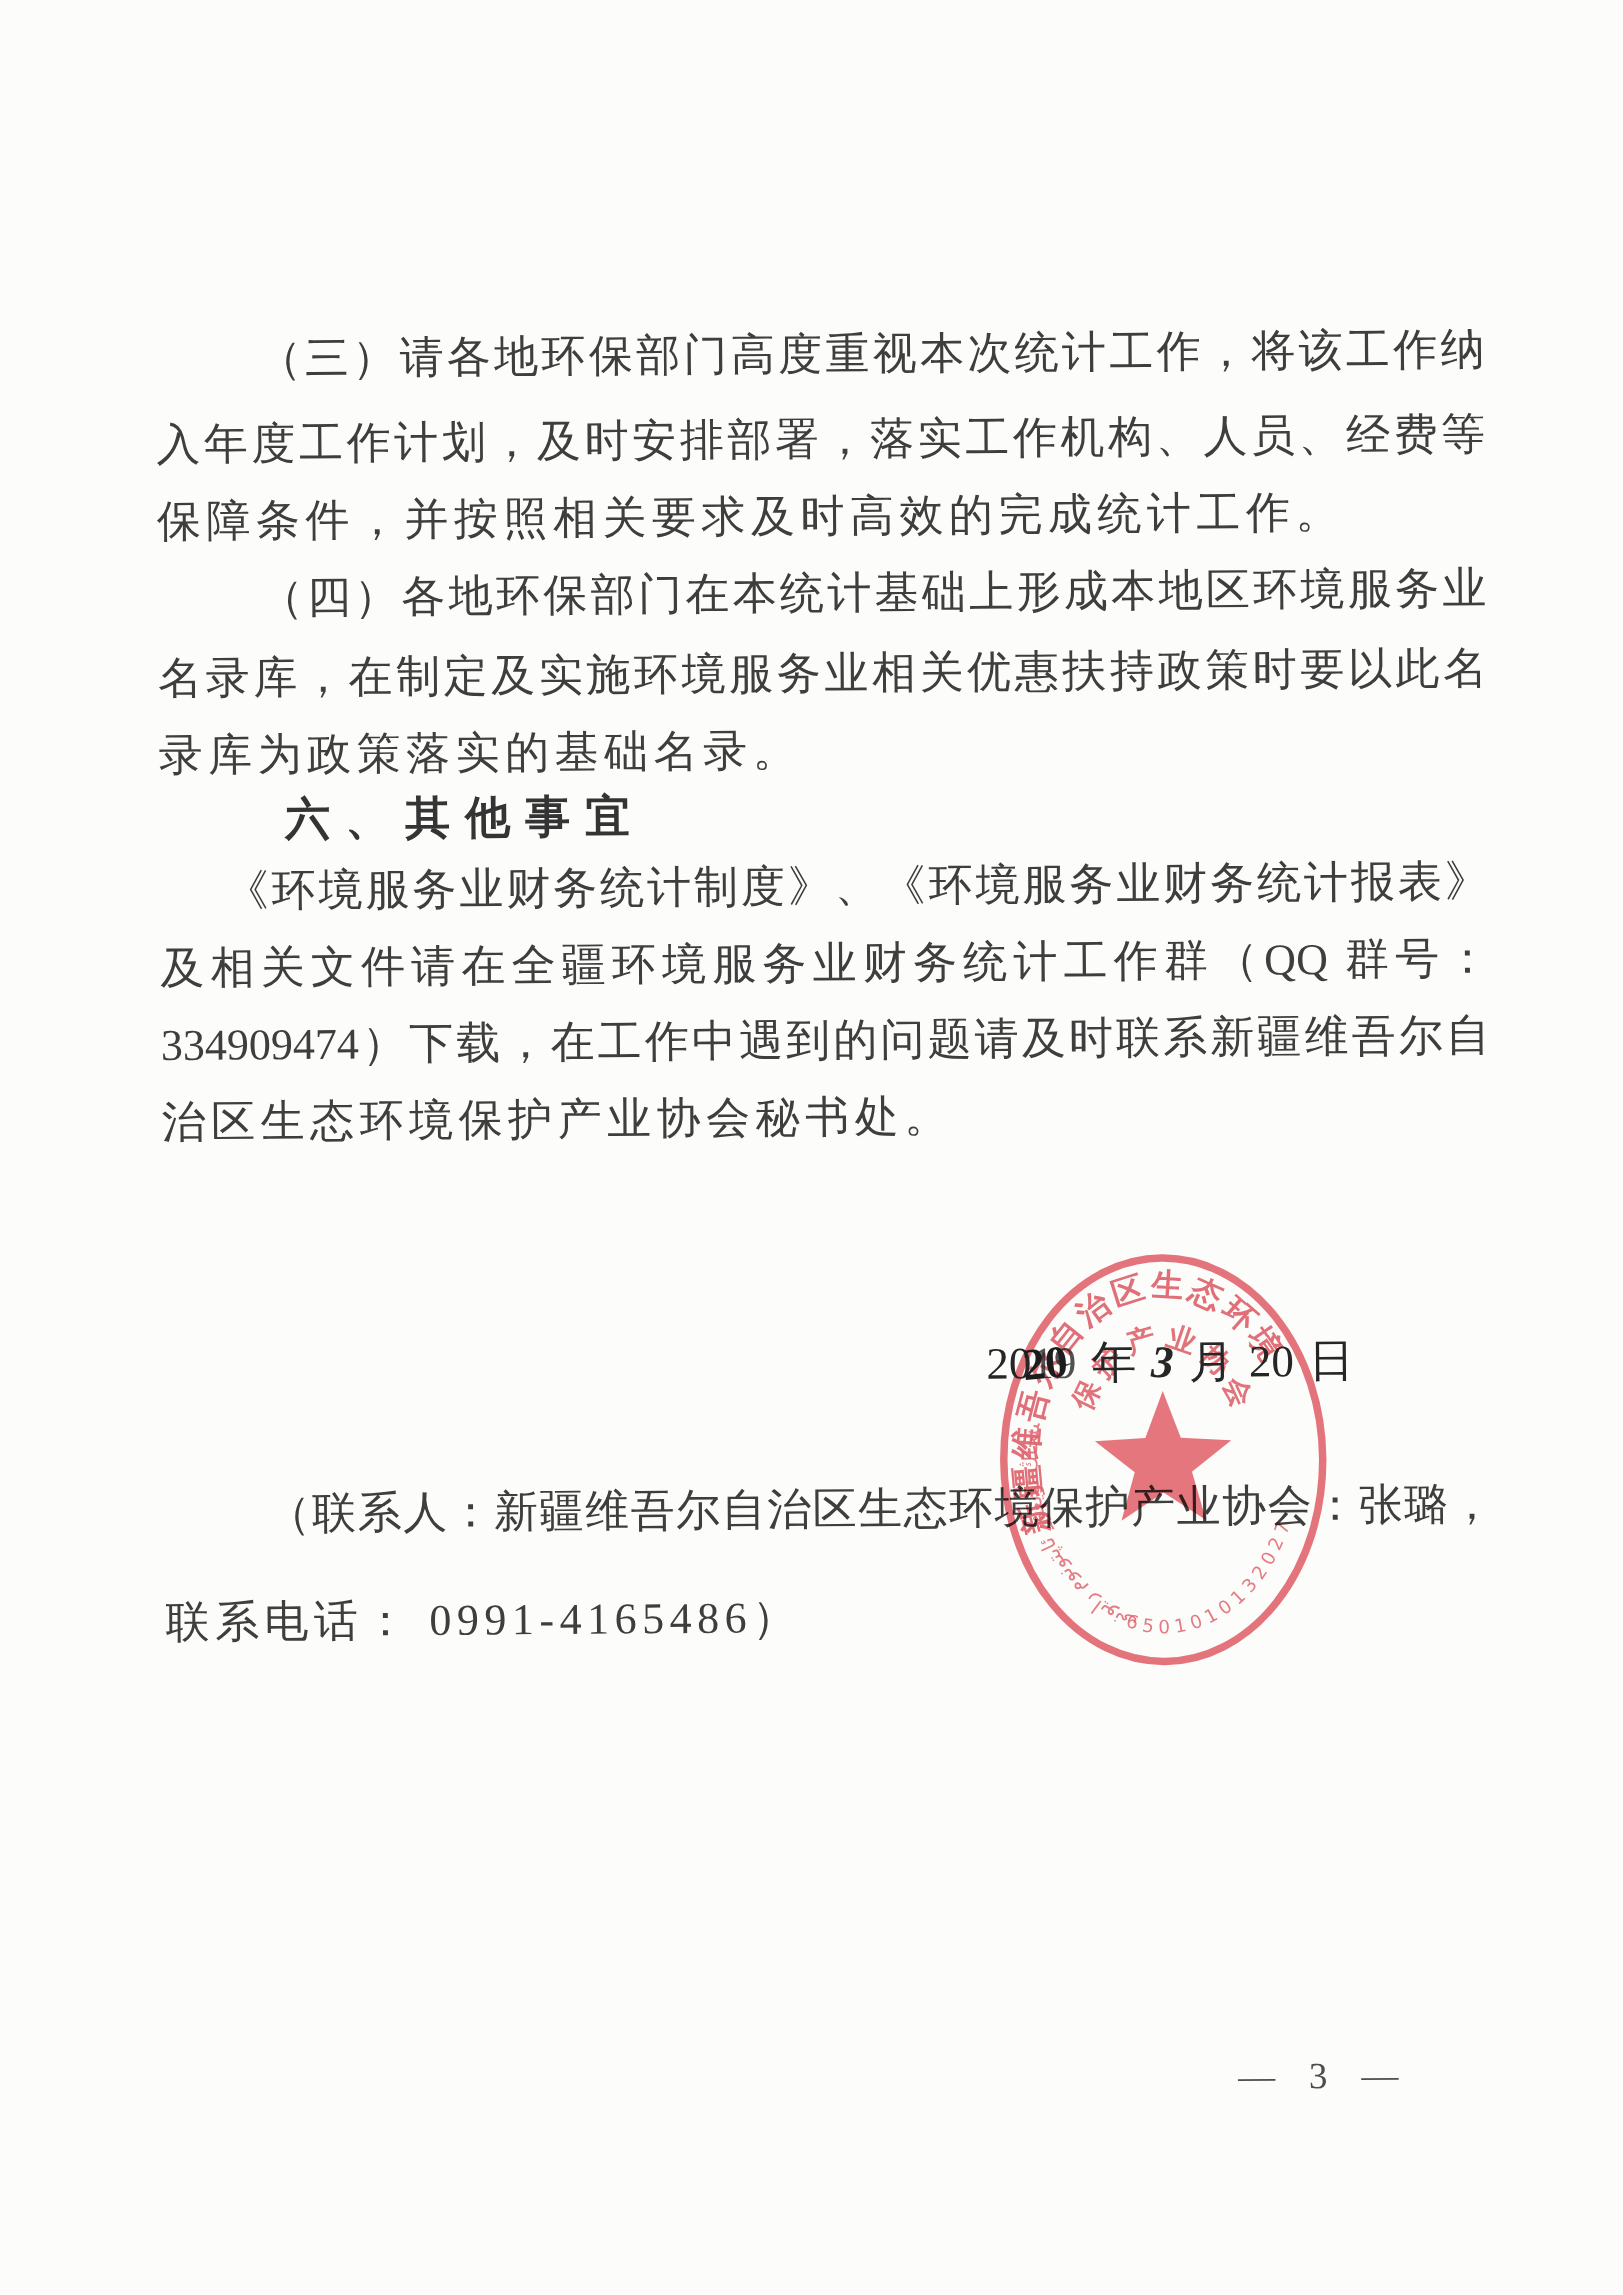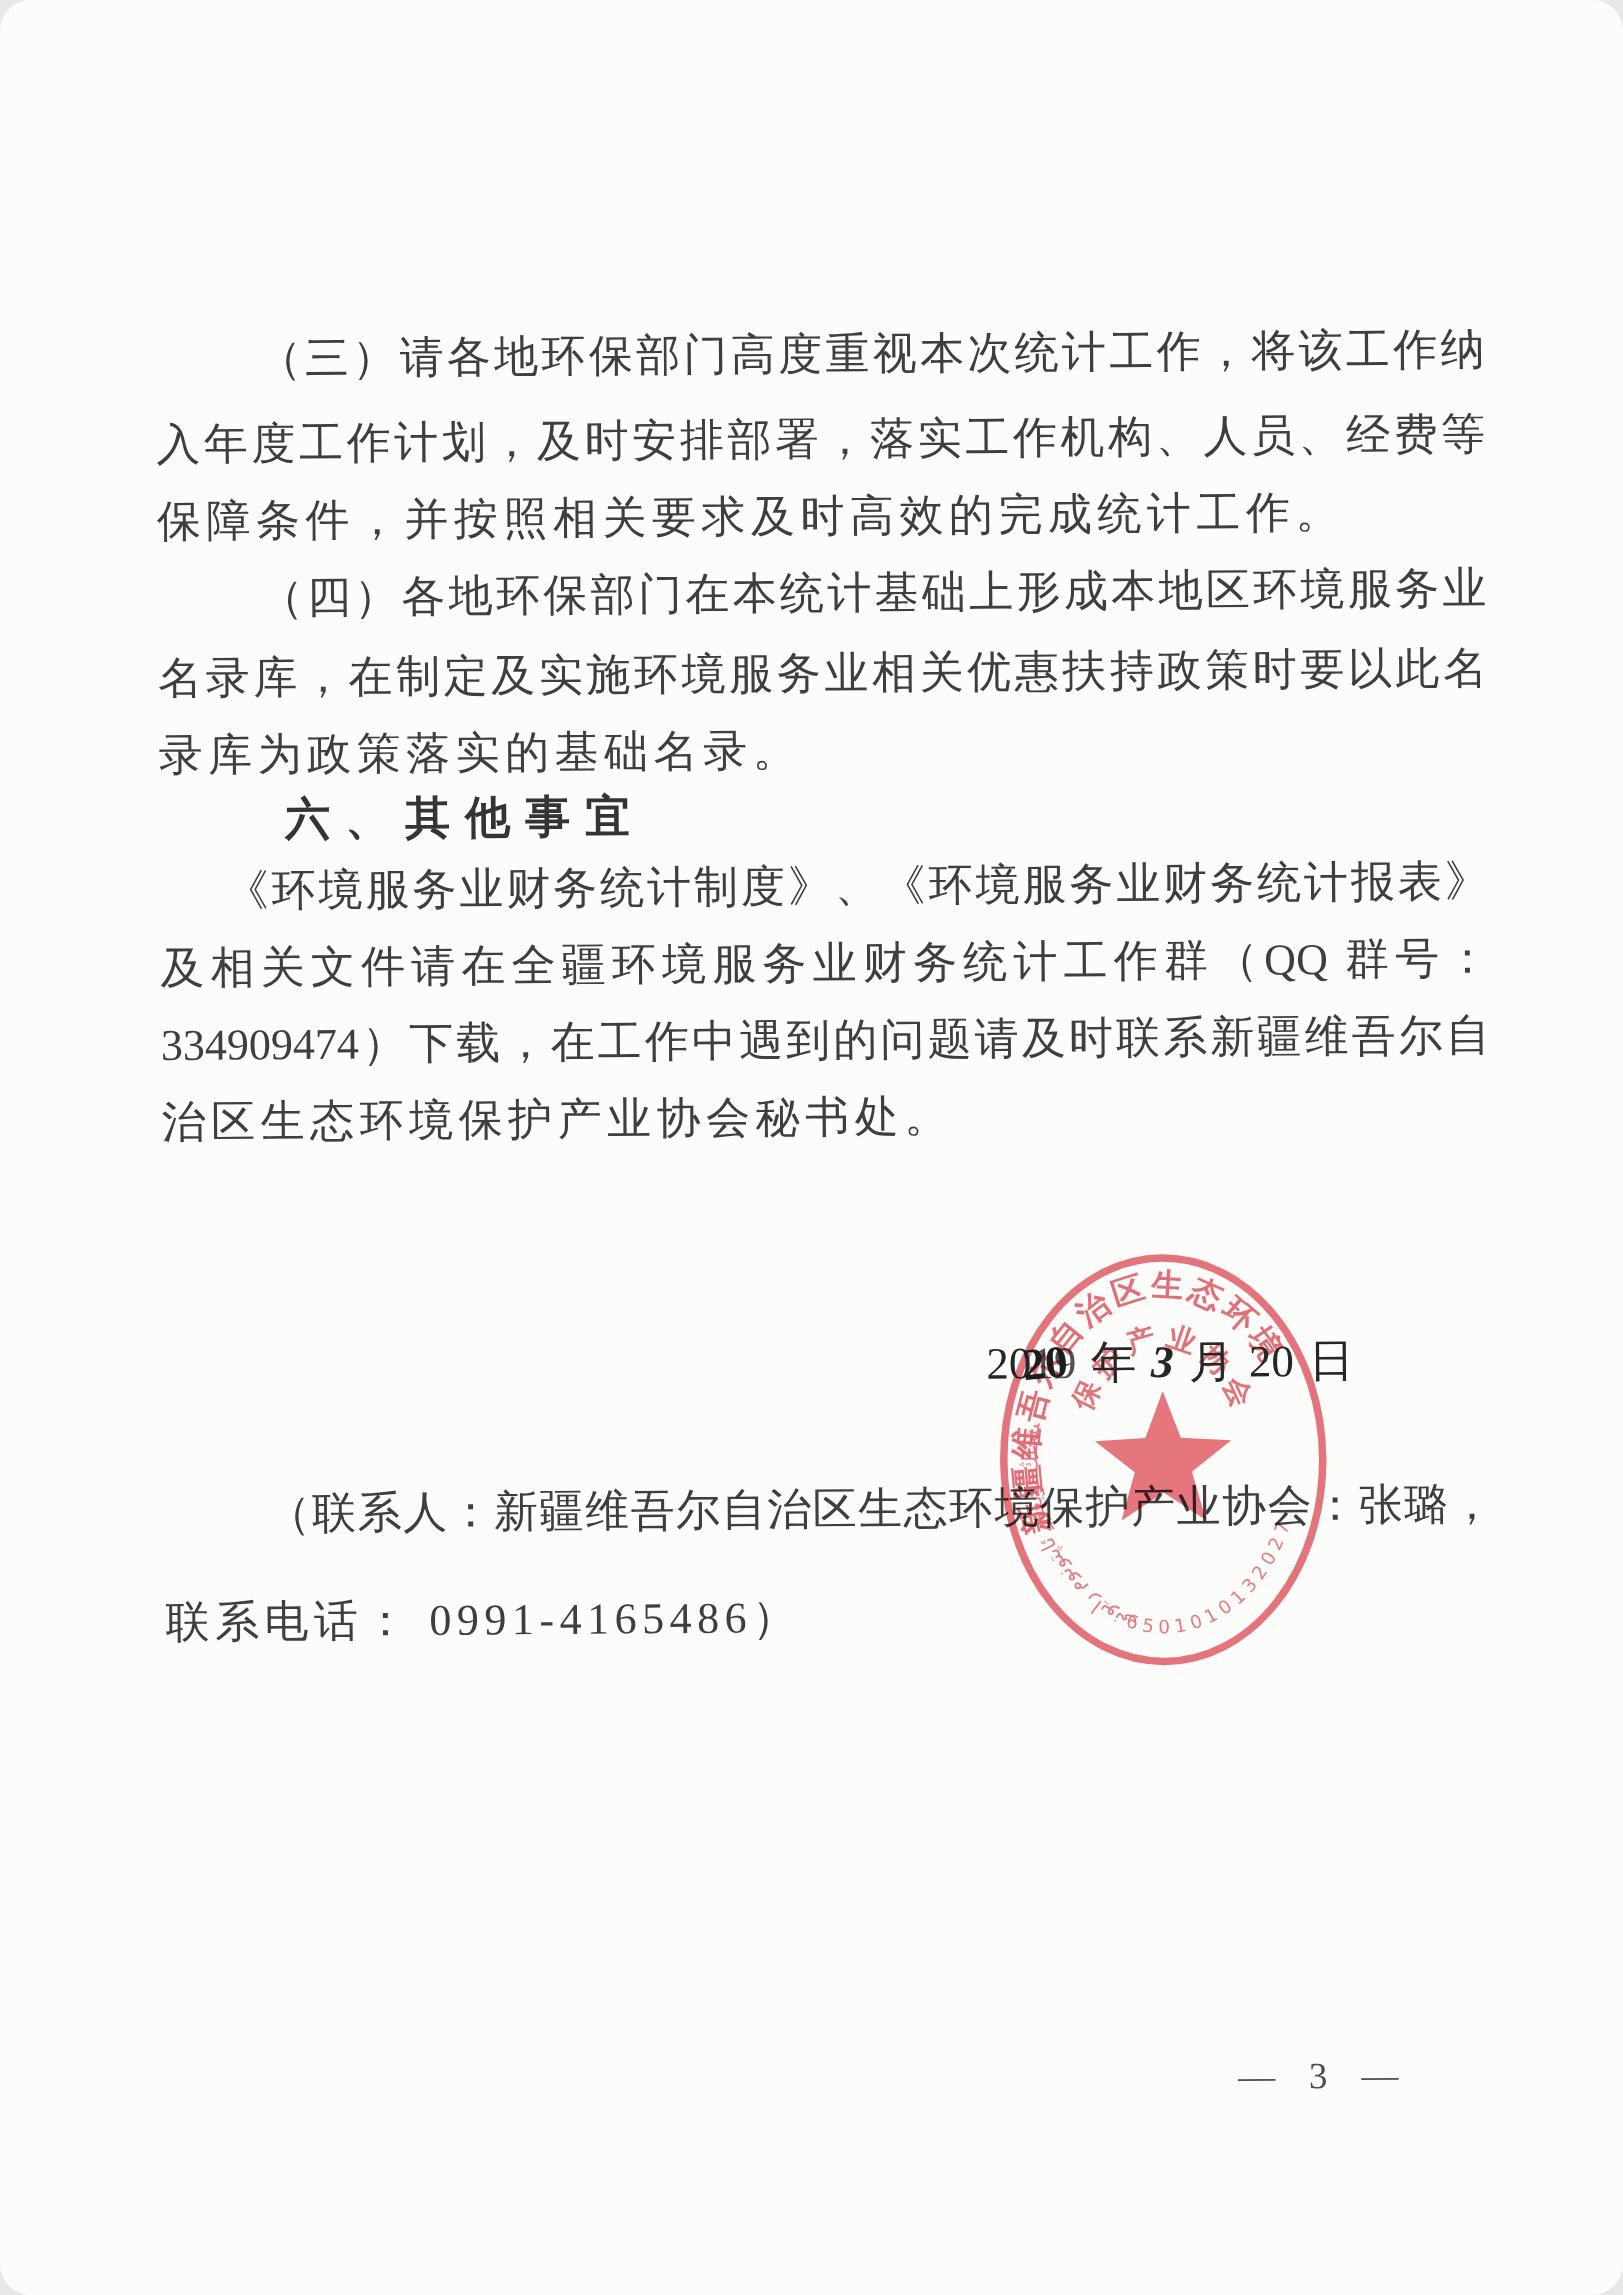--- a/index.html
+++ b/index.html
@@ -1,20 +1,19 @@
 <!DOCTYPE html>
 <html style="font-size:11px"><head>
 <meta charset="utf-8">
 <style>
   html,body { margin:0; padding:0; background:#e8e8e8; }
   .page {
     position:relative; width:1623px; height:2295px;
     background:#fcfcfa; overflow:hidden;
     font-family:"Liberation Serif","DejaVu Serif",serif;
-    border-radius:31px;
   }
   .content { position:absolute; inset:0; transform:rotate(-0.45deg); transform-origin:50% 40%; }
 
   .bline {
     position:absolute; left:160px; width:1329px; height:50px;
     font-size:44px; line-height:50px; color:#3e3e3e;
     white-space:nowrap;
   }
   .bline.justify { white-space:normal; text-align:justify; text-align-last:justify; }
   .bline.plain   { letter-spacing:5.5px; }

